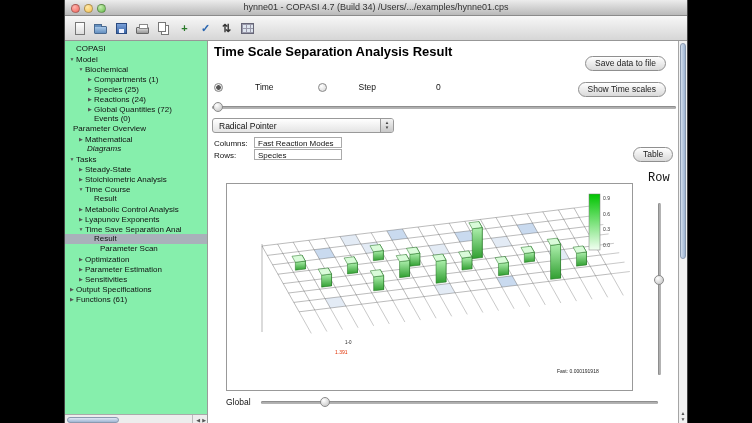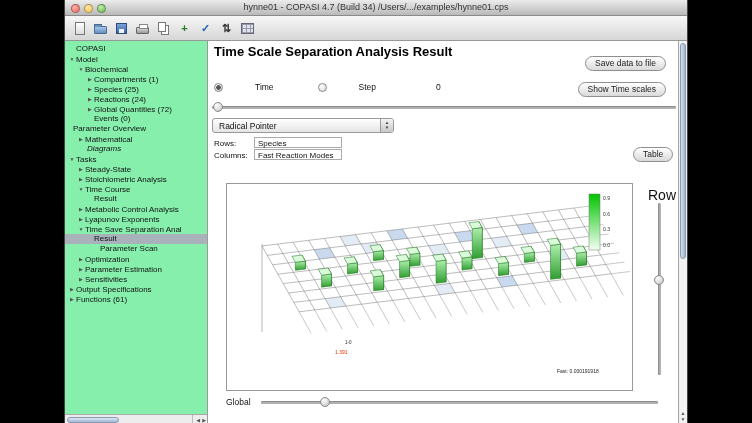--- a/index.html
+++ b/index.html
@@ -86,21 +86,21 @@
   .combo{position:absolute;left:4px;top:77px;width:182px;height:15px;border:1px solid #999;
     border-radius:3px;background:linear-gradient(#fff,#e4e4e4);display:flex;align-items:center;
     justify-content:space-between;font-size:8.5px;padding-left:6px;box-sizing:border-box;color:#111;}
   .info-table{position:absolute;left:6px;top:96px;font-size:8px;color:#111;}
   .it-row{display:flex;height:12px;align-items:center;}
   .it-label{width:40px;}
   .it-value{width:88px;height:11px;line-height:11px;border:1px solid #aaa;background:#fff;
     padding-left:3px;box-sizing:border-box;margin-top:-1px;}
   .plot-box{position:absolute;left:18px;top:142px;width:407px;height:208px;border:1px solid #999;
     background:#fff;box-sizing:border-box;}
-  .row-label{position:absolute;left:440px;top:146px;font-size:14px;color:#111;}
+  .row-label{position:absolute;left:440px;top:130px;font-size:12px;color:#111;font-family:Liberation Mono, monospace;}
   .row-slider{position:absolute;left:444px;top:162px;width:14px;height:172px;}
   .row-slider .vtrack{position:absolute;left:5.5px;top:0;bottom:0;width:3px;background:#b3b3b3;
     border-radius:2px;box-shadow:inset 1px 0 1px #8a8a8a;}
   .row-slider .thumb{left:2px;top:42%;}
   .col-row{position:absolute;left:18px;top:355px;right:20px;display:flex;align-items:center;font-size:8.5px;color:#111;}
   .col-slider{position:relative;flex:1;height:12px;margin-left:10px;}
   .col-slider .track{position:absolute;left:0;right:0;top:5px;height:3px;background:#b3b3b3;
     border-radius:2px;box-shadow:inset 0 1px 1px #8a8a8a;}
   .col-slider .thumb{left:15%;}
   svg text{font-family:"Liberation Sans",sans-serif;}
@@ -208,26 +208,26 @@
         <div class="combo">
           <span>Radical Pointer</span>
           <span class="combo-stepper">
               <span>▲</span>
               <span>▼</span>
             </span>
         </div>
 
         <div class="info-table">
           <div class="it-row">
+            <span class="it-label">Columns:</span>
+            <span class="it-value">Fast Reaction Modes</span>
+          </div>
+          <div class="it-row">
             <span class="it-label">Rows:</span>
             <span class="it-value">Species</span>
-          </div>
-          <div class="it-row">
-            <span class="it-label">Columns:</span>
-            <span class="it-value">Fast Reaction Modes</span>
           </div>
         </div>
 
         <button class="aqua-btn table-btn">Table</button>
 
         <div class="plot-box">
           <svg id="plot-svg" width="405" height="206" viewBox="0 0 405 206">
             <defs>
               <linearGradient id="cbg" x1="0" y1="0" x2="0" y2="1">
                 <stop offset="0" stop-color="#00c400"></stop>

